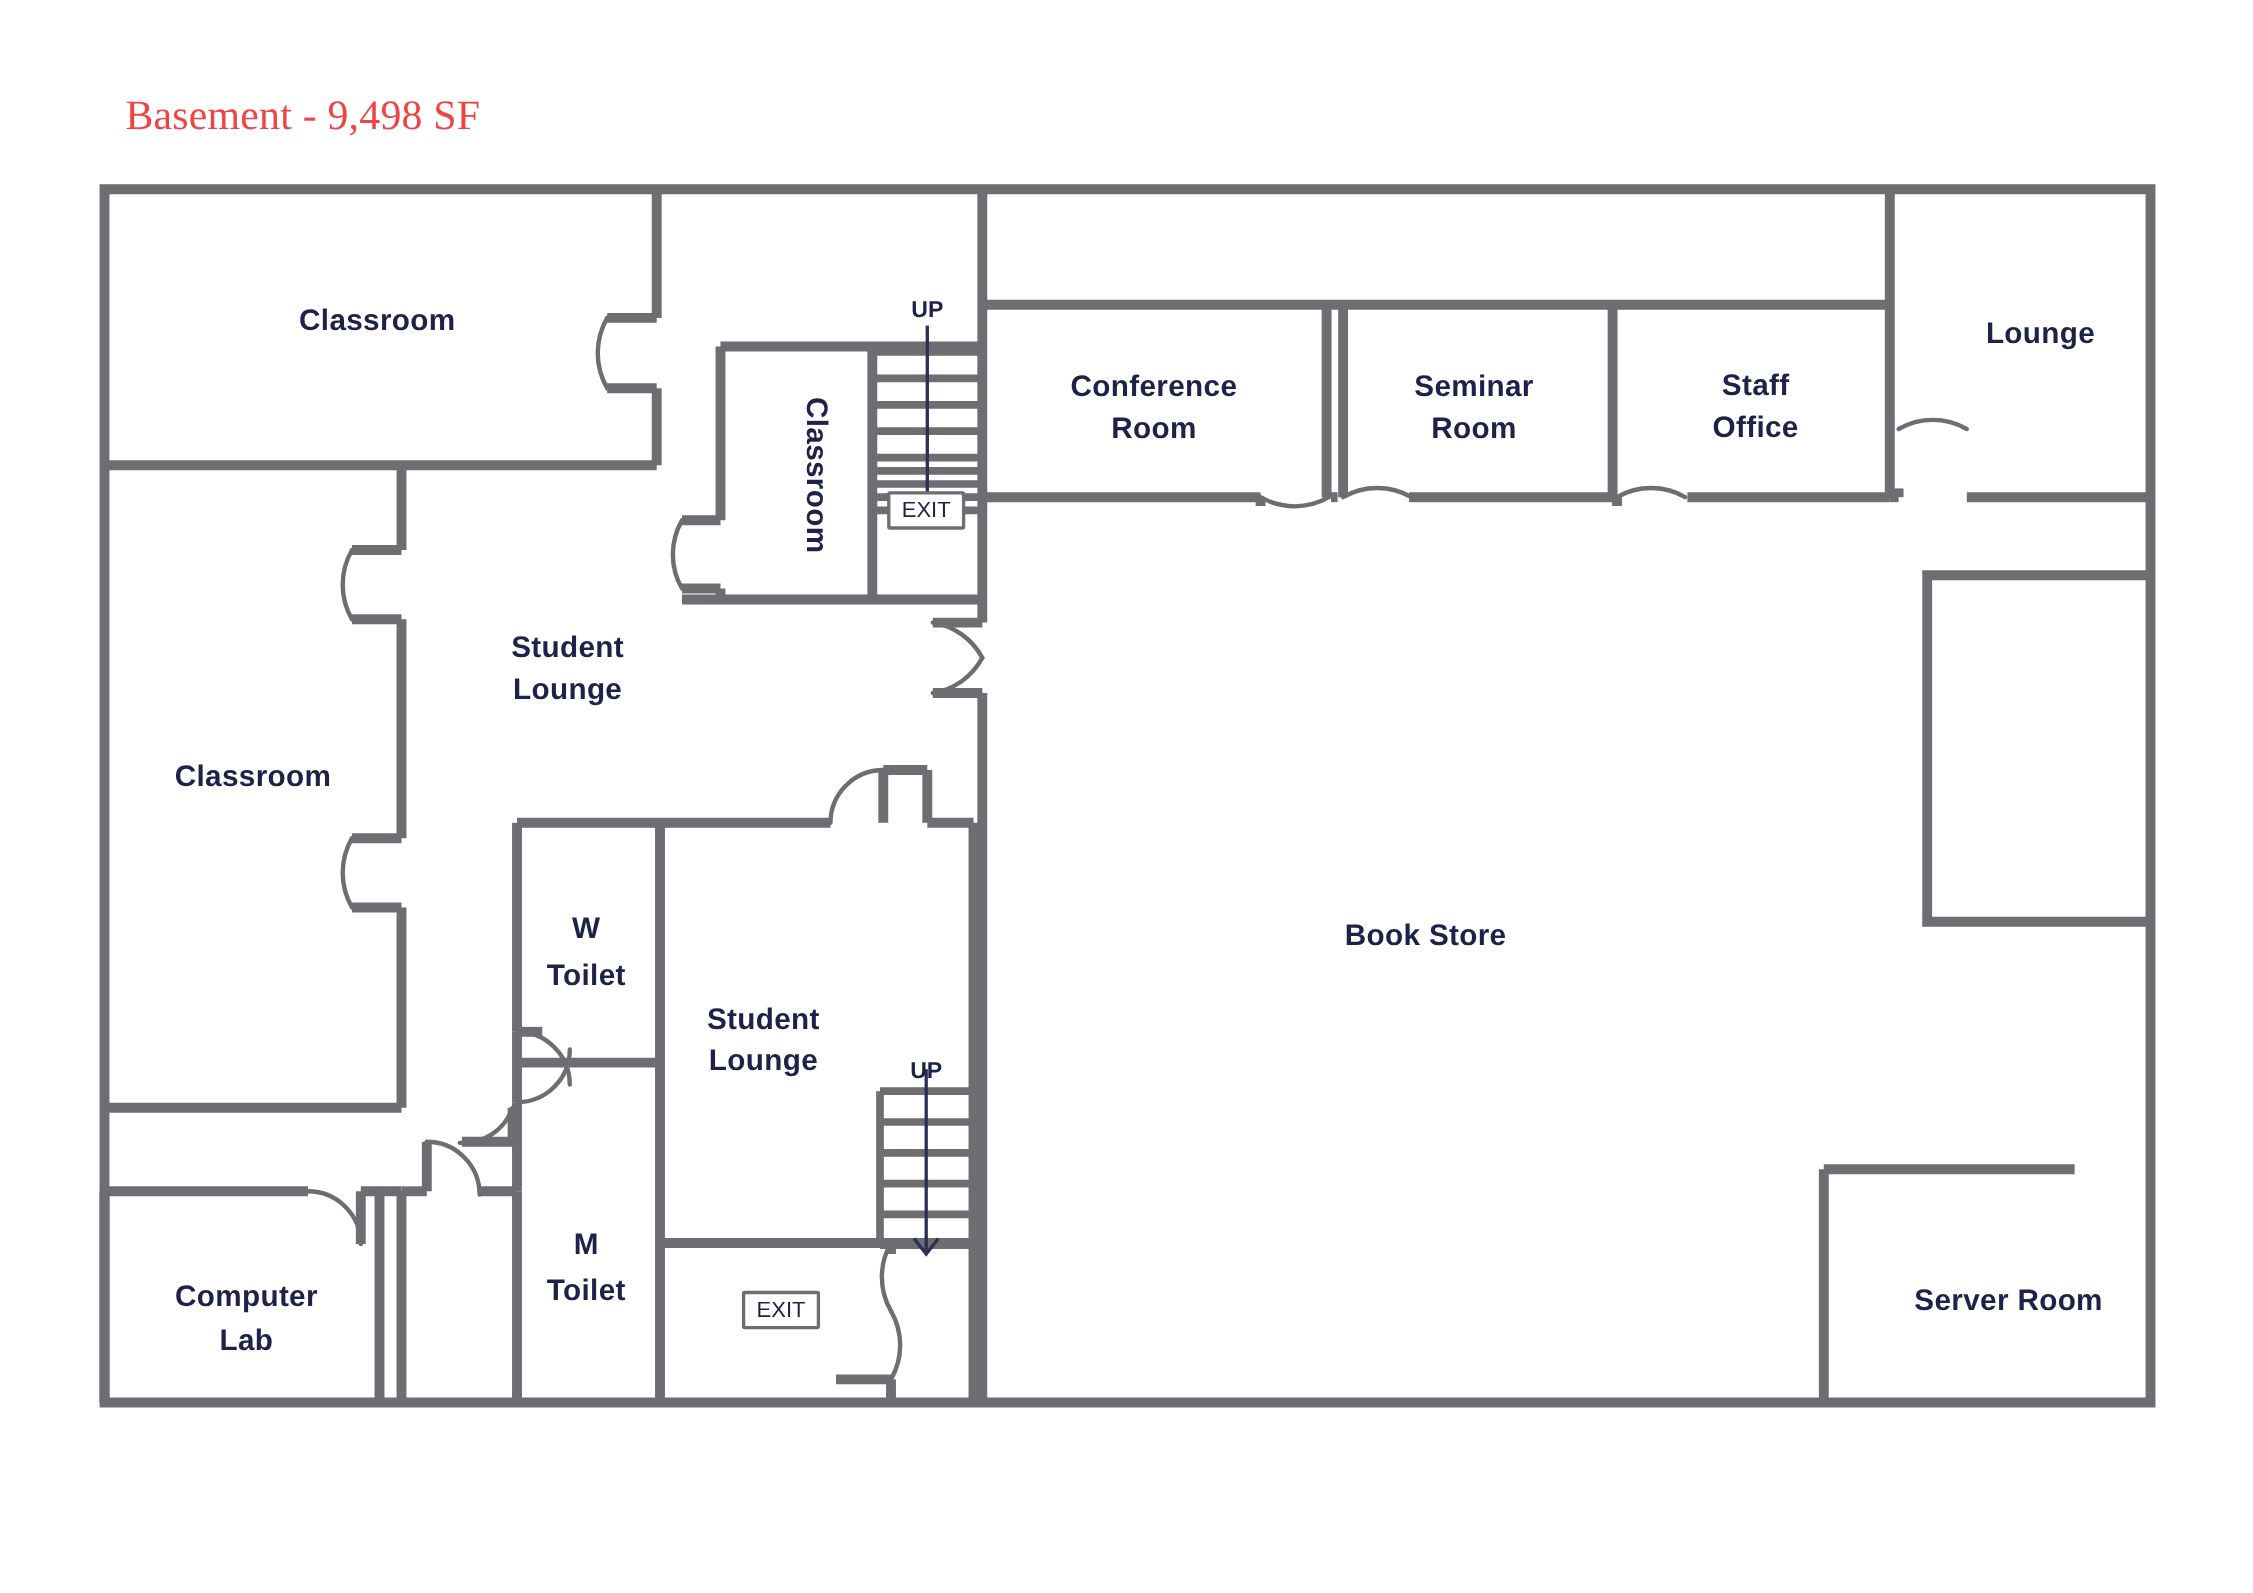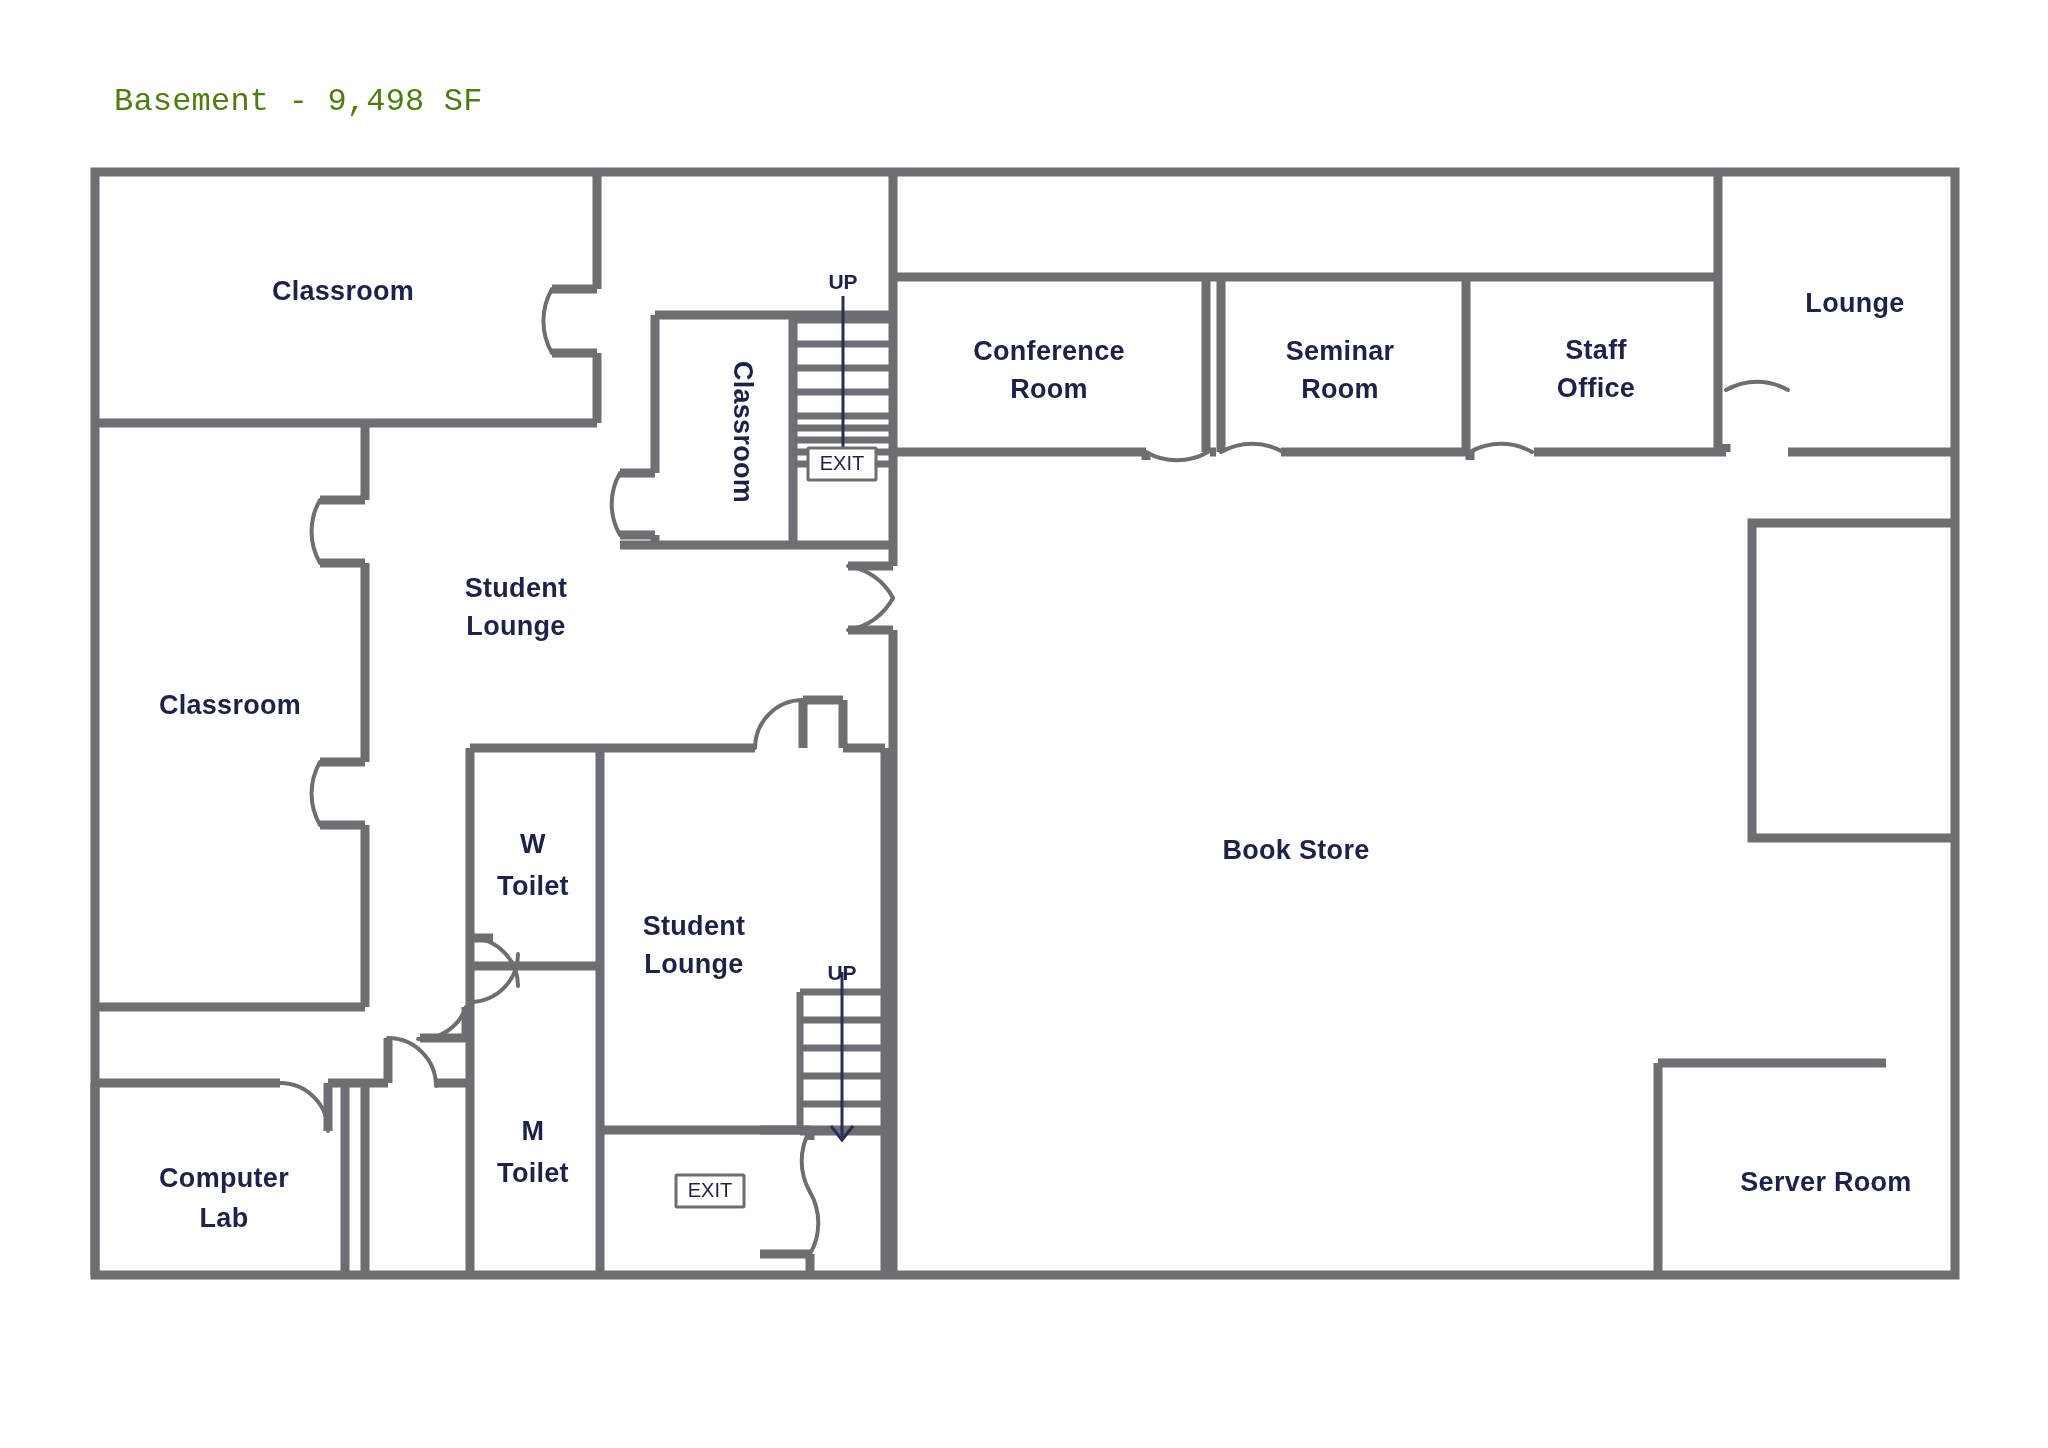--- a/index.html
+++ b/index.html
@@ -15,24 +15,24 @@
     overflow: hidden;
   }
   #plan-root {
     position: absolute;
     inset: 0;
   }
   .plan-title {
     position: absolute;
     left: 114px;
     top: 83px;
-    font-family: Liberation Mono, monospace;
-    font-size: 32px;
+    font-family: Liberation Serif, serif;
+    font-size: 38px;
     font-weight: 400;
-    color: #4d7c0f;
+    color: #ef4444;
     letter-spacing: 0.2px;
     white-space: nowrap;
   }
   svg.floorplan {
     position: absolute;
     left: 0;
     top: 0;
     width: 2048px;
     height: 1448px;
     display: block;

